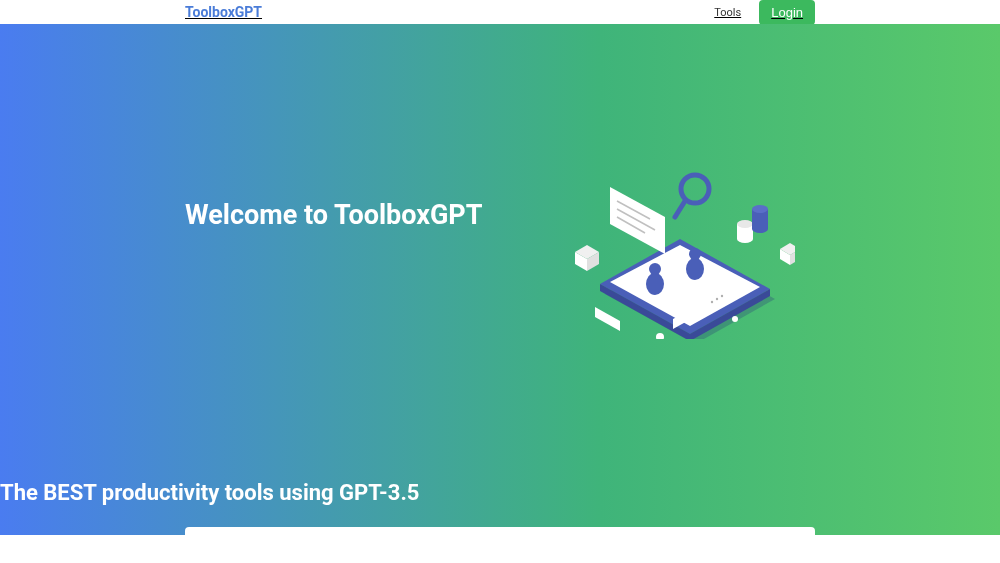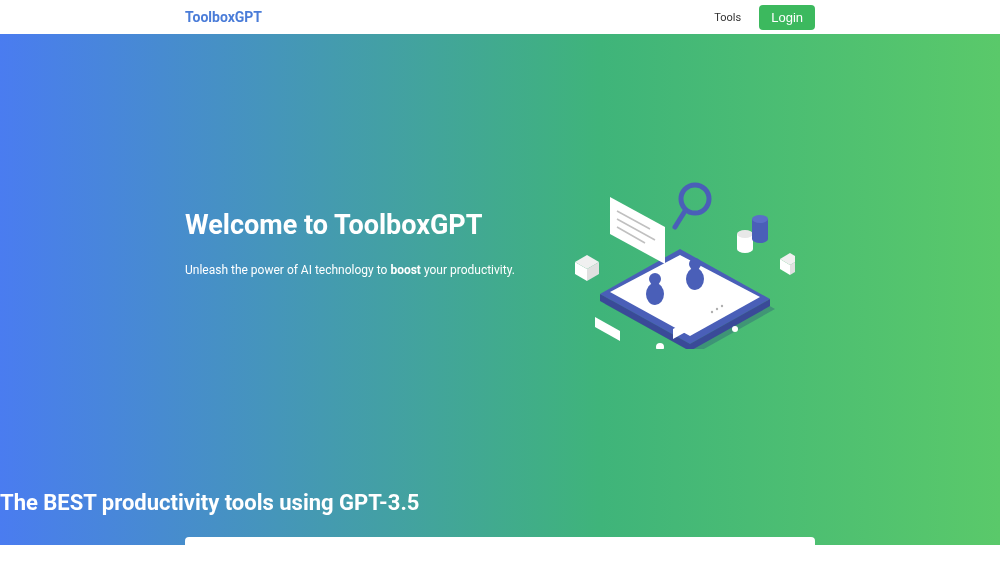--- a/index.html
+++ b/index.html
@@ -8,25 +8,26 @@
       box-sizing: border-box;
     }
     body {
       font-family: -apple-system, BlinkMacSystemFont, "Segoe UI", Roboto, "Helvetica Neue", Arial, sans-serif;
       width: 1000px;
       height: 563px;
       overflow: hidden;
     }
     .navbar {
       background: #ffffff;
-      height: 34px;
+      height: 24px;
       display: flex;
       align-items: center;
       justify-content: space-between;
       padding: 0 185px;
+      text-decoration: underline;
     }
     .brand {
       color: #4a7cd8;
       font-weight: 700;
       font-size: 14px;
     }
     .nav-right {
       display: flex;
       align-items: center;
       gap: 18px;
@@ -99,23 +100,20 @@
   <div class="brand">ToolboxGPT</div>
   <div class="nav-right">
     <span class="nav-link">Tools</span>
     <button class="login-btn">Login</button>
   </div>
 </nav>
 
 <div class="hero">
   <div class="hero-content">
     <h1 class="hero-title">Welcome to ToolboxGPT</h1>
-    <p class="hero-subtitle">
-      <span>Unleash the power of AI technology to </span><b>boost</b><span> your productivity.</span>
-    </p>
   </div>
 
   <div class="hero-illustration">
     <svg viewBox="0 0 230 200" xmlns="http://www.w3.org/2000/svg">
 
       <g>
 
         <polygon points="40,155 130,205 210,160 120,110" fill="#2a3d7a" opacity="0.3"></polygon>
 
         <polygon points="35,145 125,195 205,150 115,100" fill="#4a5fb8"></polygon>

